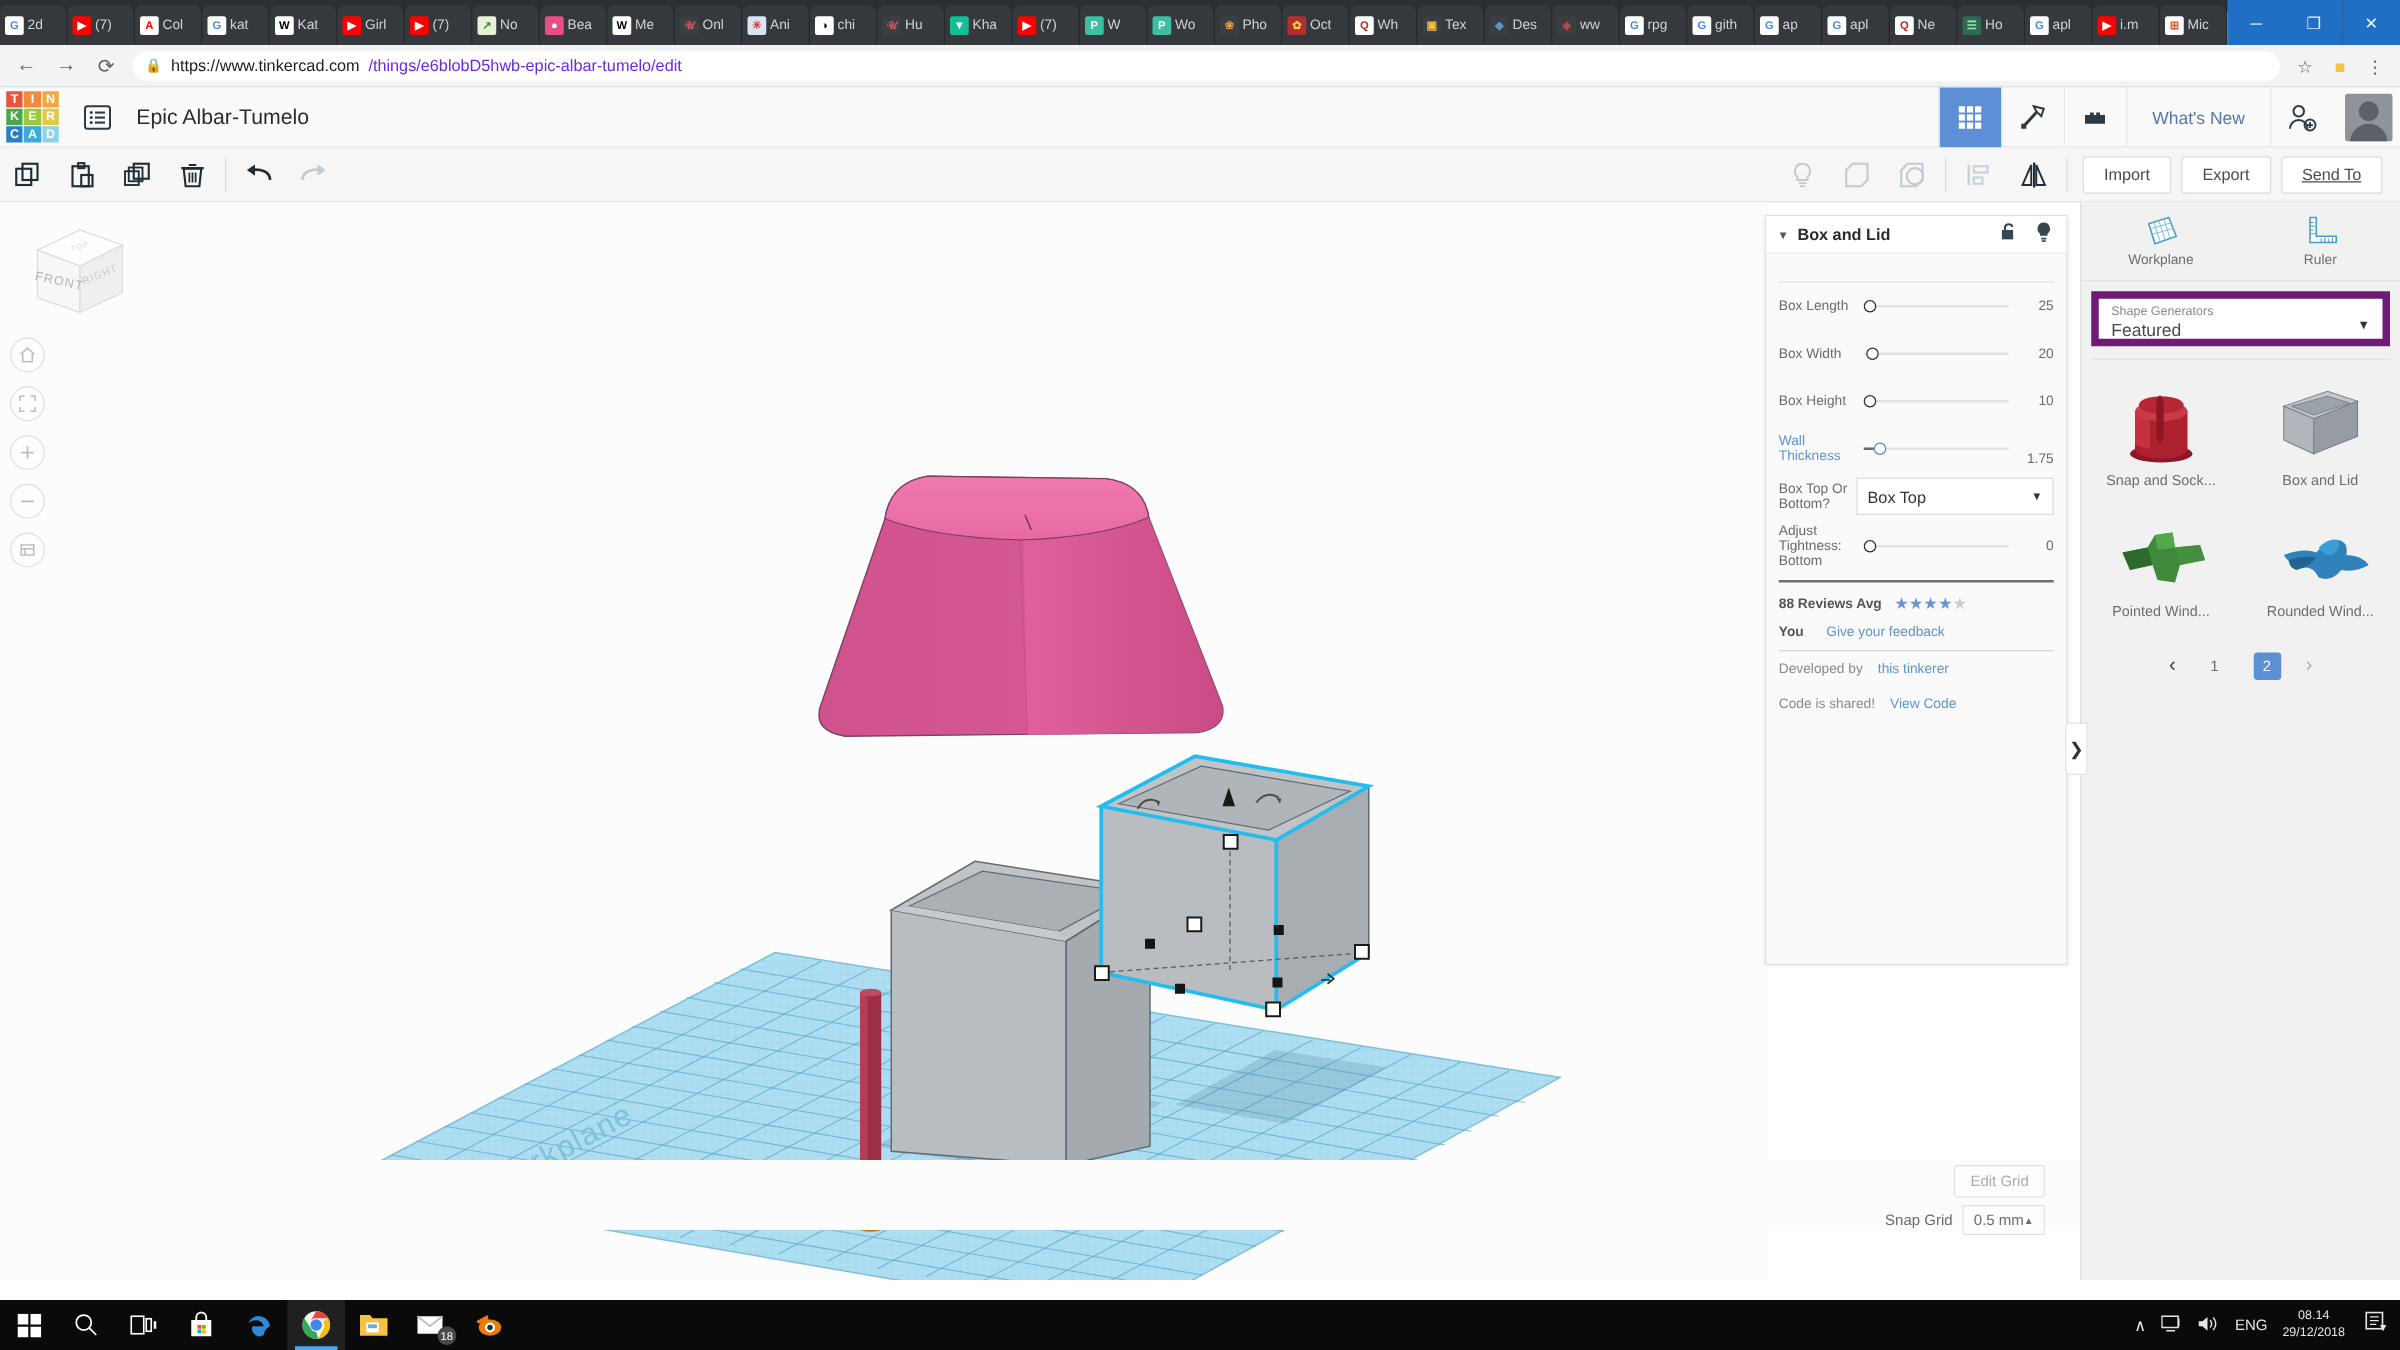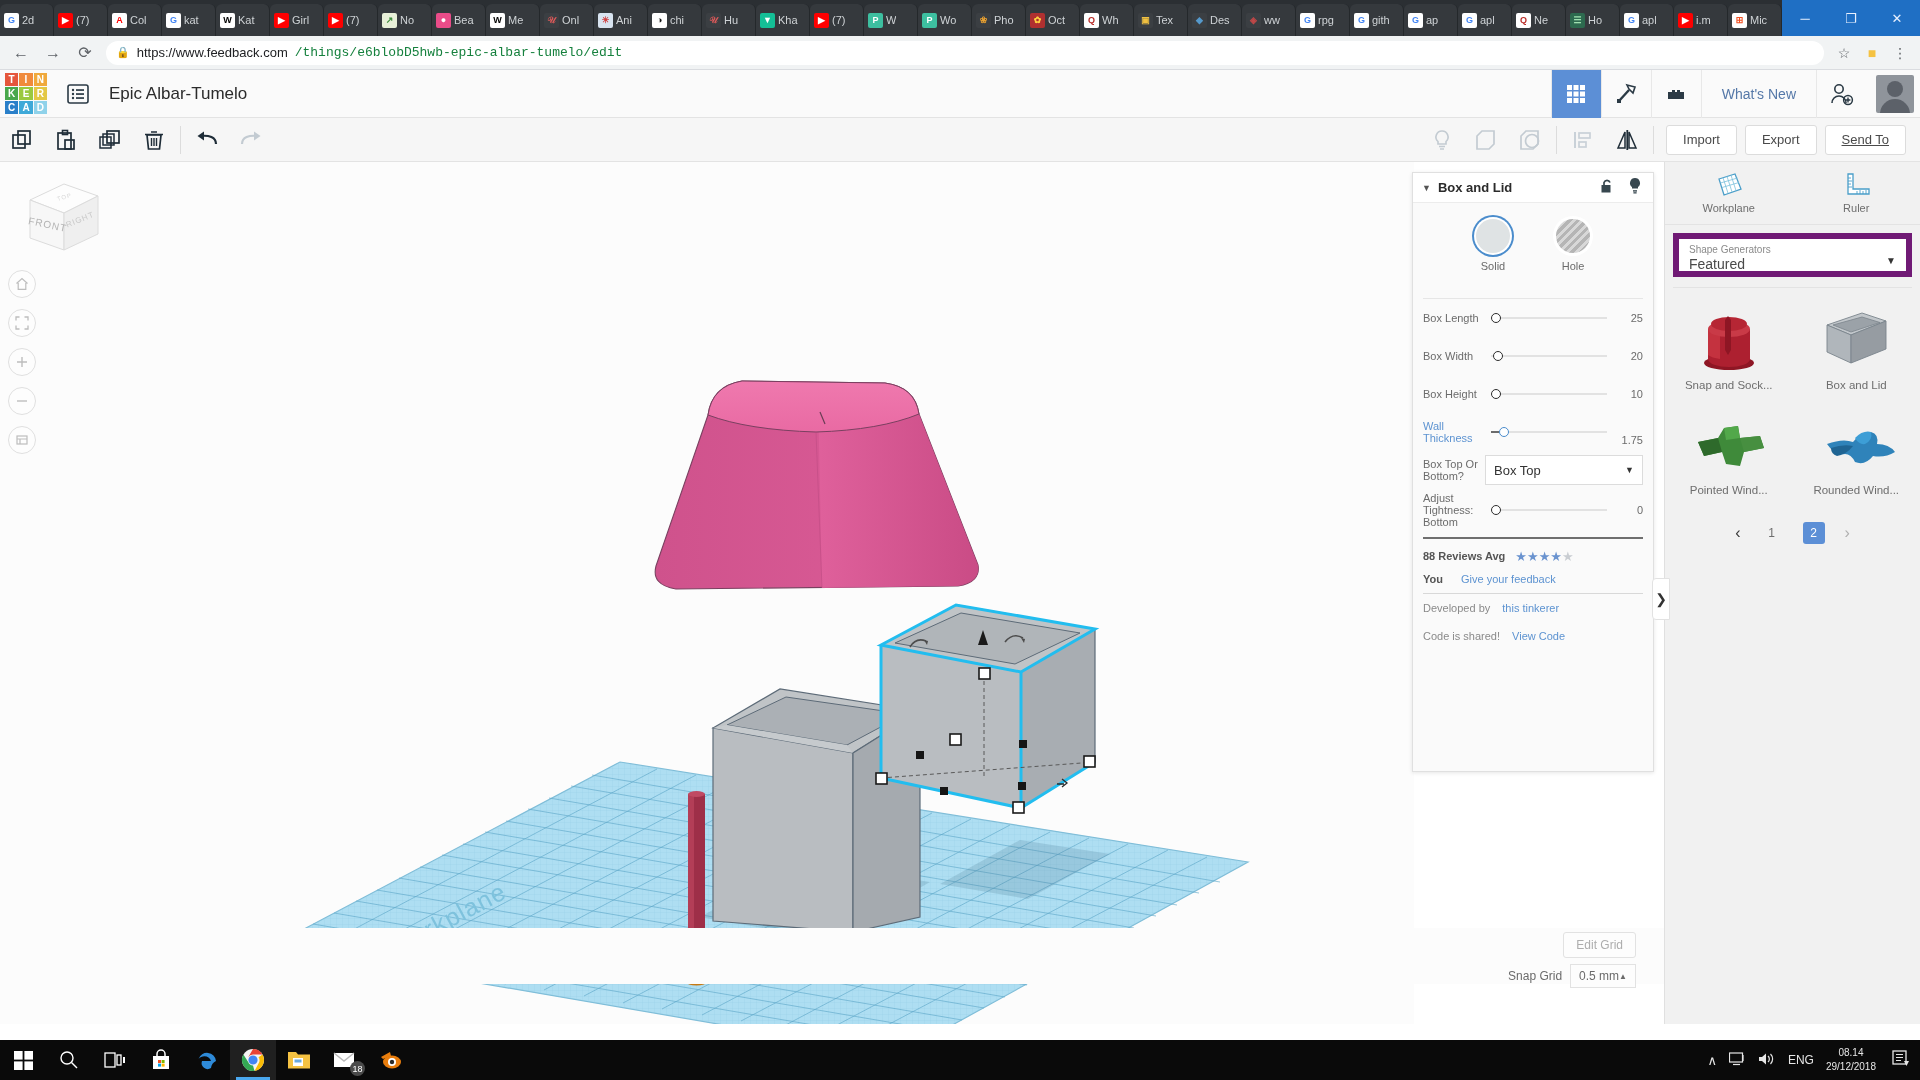--- a/index.html
+++ b/index.html
@@ -63,21 +63,21 @@
     border-bottom: 1px solid #dadce0;
   }
   .navicon { width: 22px; height: 22px; display:flex; align-items:center; justify-content:center; color:#5f6368; font-size:16px; }
   #urlbox {
     flex: 1; height: 24px; background: #fff; border-radius: 12px;
     display: flex; align-items: center; gap: 7px; padding: 0 10px;
     font-size: 13px; color: #202124;
   }
   #urlbox .lock { font-size: 11px; color: #5f6368; }
   #urlbox .urlhost { color: #202124; }
-  #urlbox .urlpath { color: #15803d; font-family: Liberation Mono, monospace; }
+  #urlbox .urlpath { color: #6d28d9; }
   #barright { display:flex; align-items:center; gap:8px; }
   .bricon { width: 20px; height: 20px; color:#5f6368; font-size:14px; display:flex; align-items:center; justify-content:center; }
 
   
   #tcheader {
     position: absolute; top: 70px; left: 0; width: 1920px; height: 48px;
     background: #fafafa; border-bottom: 1px solid #e3e3e3;
     display: flex; align-items: center;
   }
   #tclogo {
@@ -424,21 +424,21 @@
   <div>❐</div>
   <div>✕</div>
 </div>
 
 <div id="omnibar">
   <span class="navicon">←</span>
   <span class="navicon">→</span>
   <span class="navicon">⟳</span>
   <div id="urlbox">
     <span class="lock">🔒</span>
-    <span class="urlhost">https://www.feedback.com</span>
+    <span class="urlhost">https://www.tinkercad.com</span>
       <span class="urlpath">/things/e6blobD5hwb-epic-albar-tumelo/edit</span>
   </div>
   <div id="barright">
     <span class="bricon">☆</span>
     <span class="bricon" style="color:#f5c242;">■</span>
     <span class="bricon">⋮</span>
   </div>
 </div>
 
 <div id="tcheader">
@@ -778,30 +778,20 @@
     </span>
     <span class="hicon" style="margin-left:6px;margin-right:2px;">
       <svg width="14" height="17" viewBox="0 0 14 17">
           <path d="M7 1 a5 5 0 0 1 3 9 v1.6 h-6 V10 A5 5 0 0 1 7 1Z" fill="#37474f"></path>
           <rect x="5" y="13.2" width="4" height="1.4" fill="#37474f"></rect>
           <rect x="5.4" y="15.2" width="3.2" height="1.3" fill="#37474f"></rect>
         </svg>
     </span>
   </div>
 
-  <div id="solidhole">
-    <div class="swatch sel">
-      <div class="circ"></div>
-      <div class="lbl">Solid</div>
-    </div>
-    <div class="swatch hole">
-      <div class="circ"></div>
-      <div class="lbl">Hole</div>
-    </div>
-  </div>
 
   <div id="divider1"></div>
 
   <div class="prow">
     <div class="plabel">Box Length</div>
     <div class="slider">
       <div class="track"></div>
       <div class="knob" style="left:0px;"></div>
     </div>
     <div class="pval">25</div>

